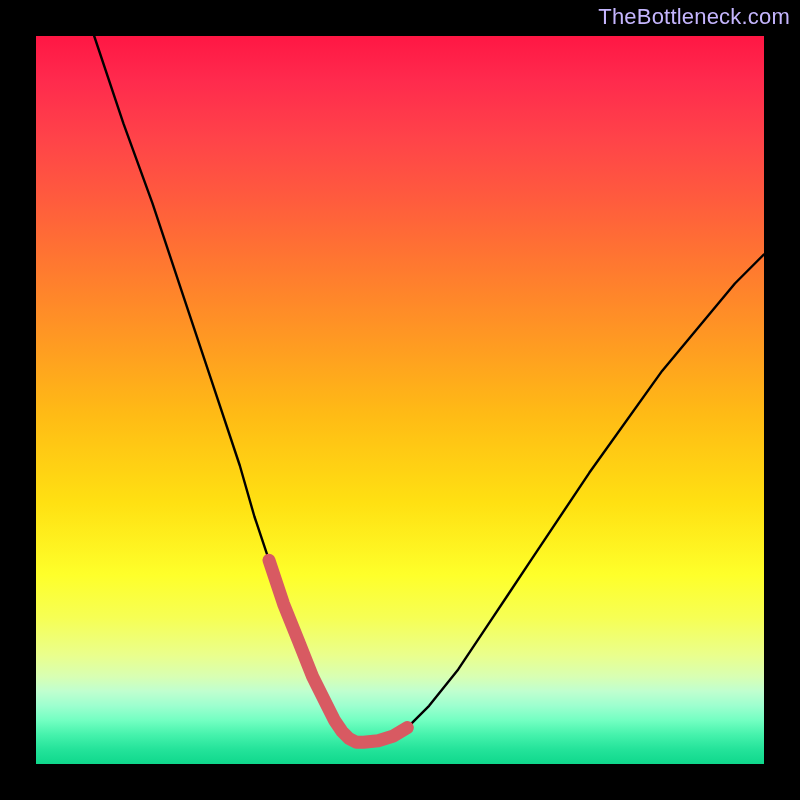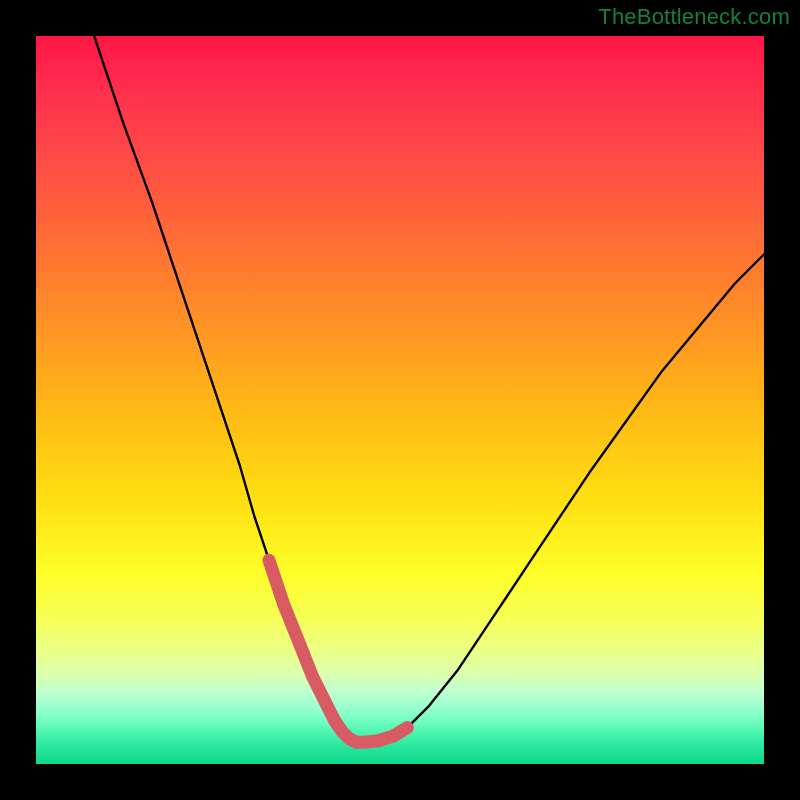--- a/index.html
+++ b/index.html
@@ -52,21 +52,21 @@
   svg.curves {
     position: absolute;
     left: 0; top: 0;
     width: 728px;
     height: 728px;
   }
   .watermark {
     position: absolute;
     top: 4px;
     right: 10px;
-    color: #15803d;
+    color: #c4b5fd;
     font-size: 22px;
     letter-spacing: 0.2px;
     user-select: none;
   }
 </style>
 </head>
 <body>
 
 <div class="stage">
 

